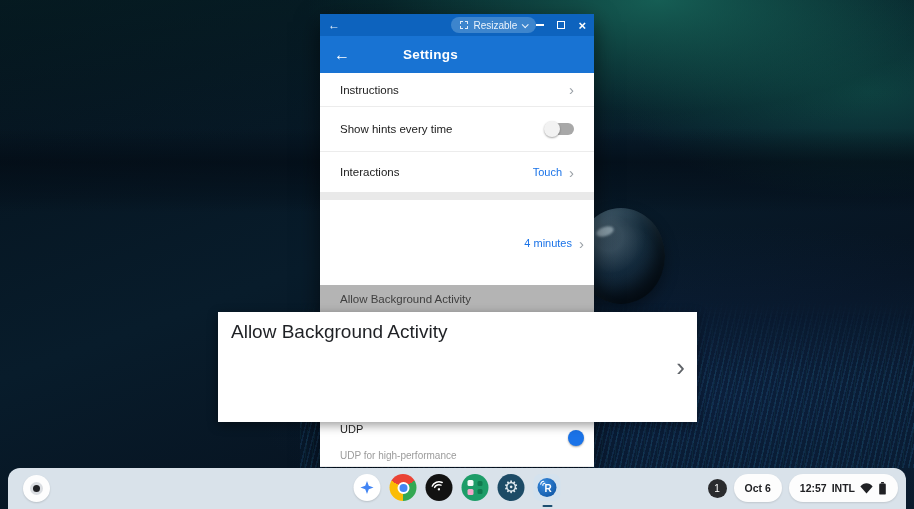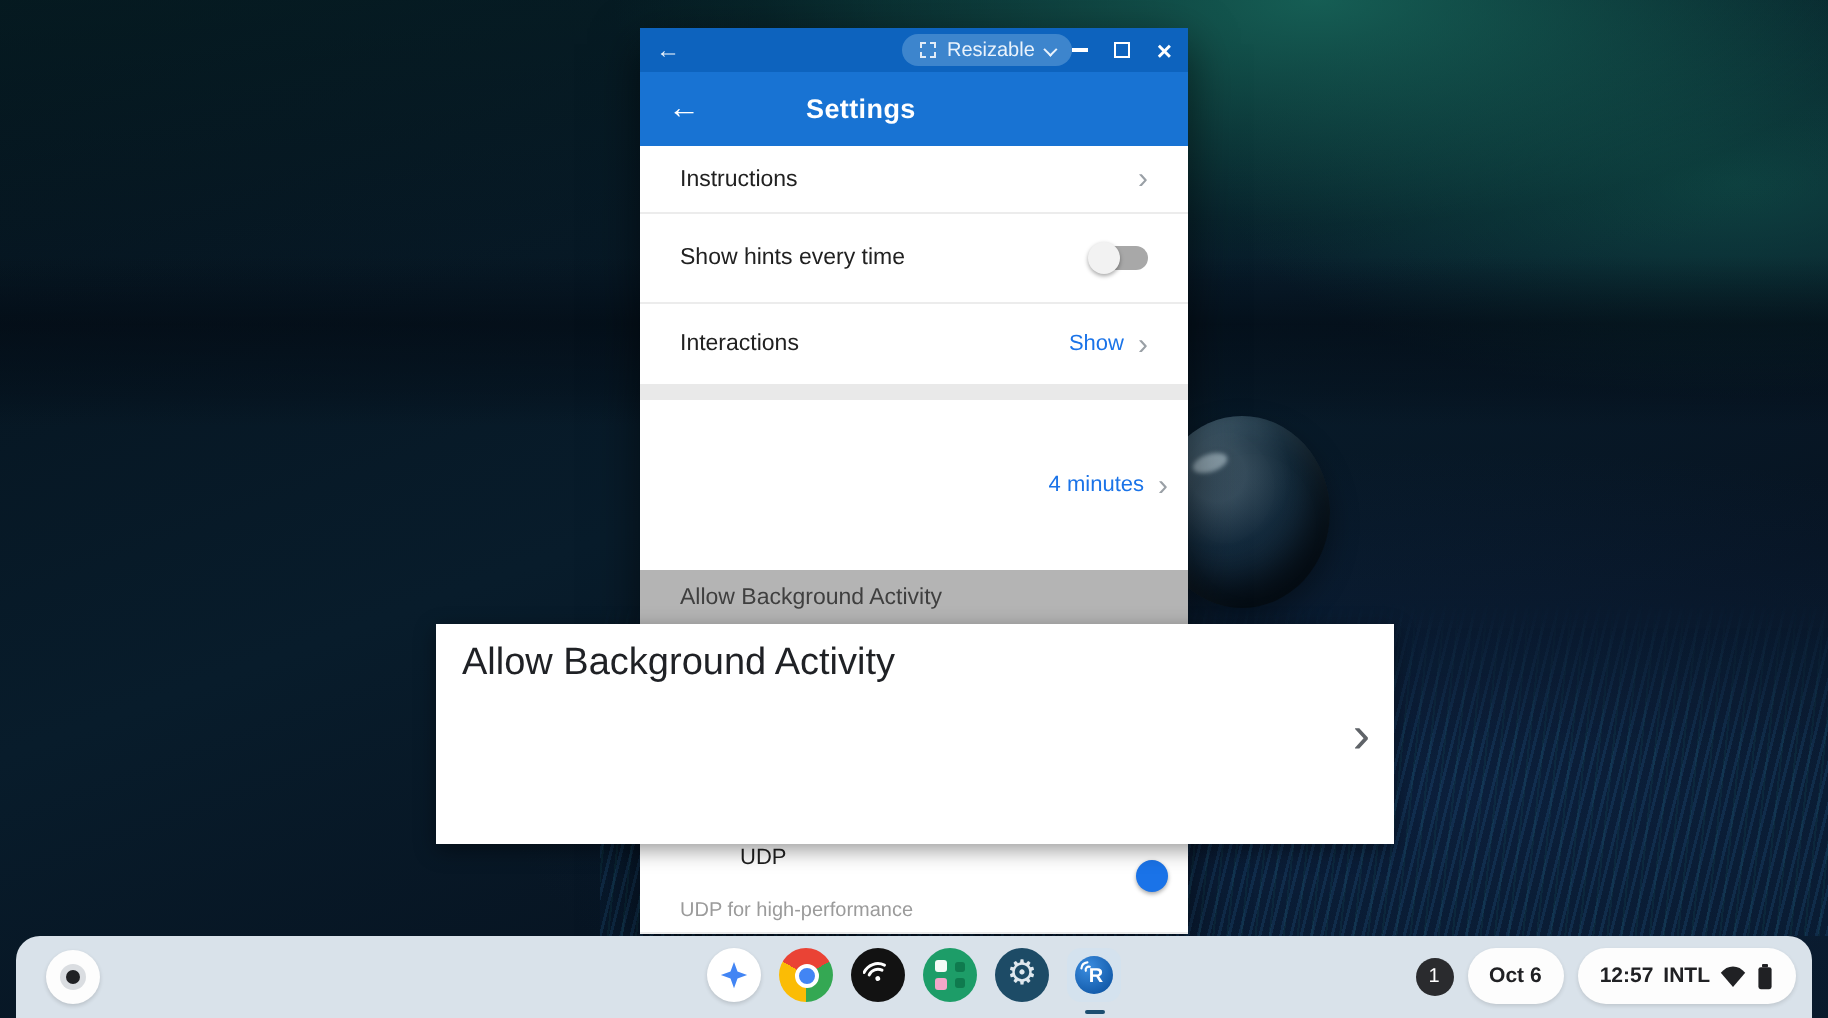--- a/index.html
+++ b/index.html
@@ -68,21 +68,21 @@
   .run-text-col { width:196px; }
   .run-title { font-size:12px; color:#1f1f1f; }
   .run-desc { margin-top:4px; font-size:10.5px; line-height:1.35; color:#9b9b9b; }
   .run-right { position:absolute; right:10px; top:50%; transform:translateY(-50%);
     display:flex; align-items:center; }
 
   .row-allow { top:212px; height:27px; background:#b4b4b4; }
   .row-allow .row-label { color:#3f3f3f; }
 
   .row-udp { top:349px; height:40px; align-items:flex-start; padding-top:1px; }
-  .udp-title { font-size:11px; color:#1f1f1f;margin-left:30px; }
+  .udp-title { font-size:11px; color:#1f1f1f; }
   .udp-desc { margin-top:15px; font-size:10px; color:#9b9b9b; }
   .udp-right { position:absolute; right:12px; top:10px; }
   .divider-udp { top:393px; }
 
   
   .toggle { position:relative; width:28px; height:12px; border-radius:7px; }
   .toggle .knob { position:absolute; top:-2px; width:16px; height:16px; border-radius:50%;
     box-shadow:0 1px 2px rgba(0,0,0,.35); }
   .toggle.off { background:#a8a8a8; }
   .toggle.off .knob { left:-2px; background:#f2f2f2; }
@@ -187,21 +187,21 @@
         <span class="spacer"></span>
         <span class="toggle off">
             <span class="knob"></span>
           </span>
       </div>
       <div class="divider" style="top:78px"></div>
 
       <div class="row row-interactions">
         <span class="row-label">Interactions</span>
         <span class="spacer"></span>
-        <span class="row-value">Show</span>
+        <span class="row-value">Touch</span>
         <span class="row-chevron">›</span>
       </div>
 
       <div class="section-gap"></div>
 
       <div class="row row-run">
         <div class="run-right">
           <span class="row-value">4 minutes</span>
           <span class="row-chevron">›</span>
         </div>

